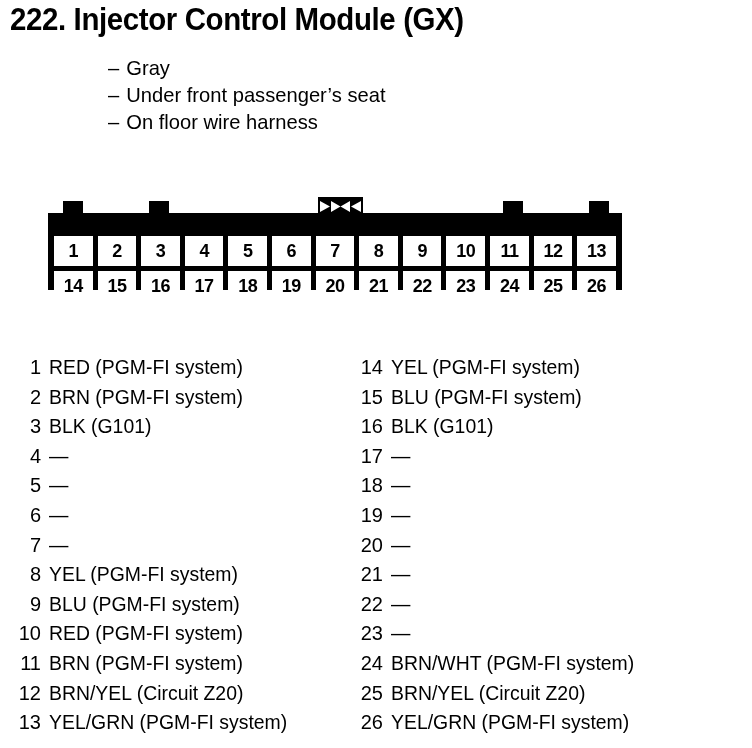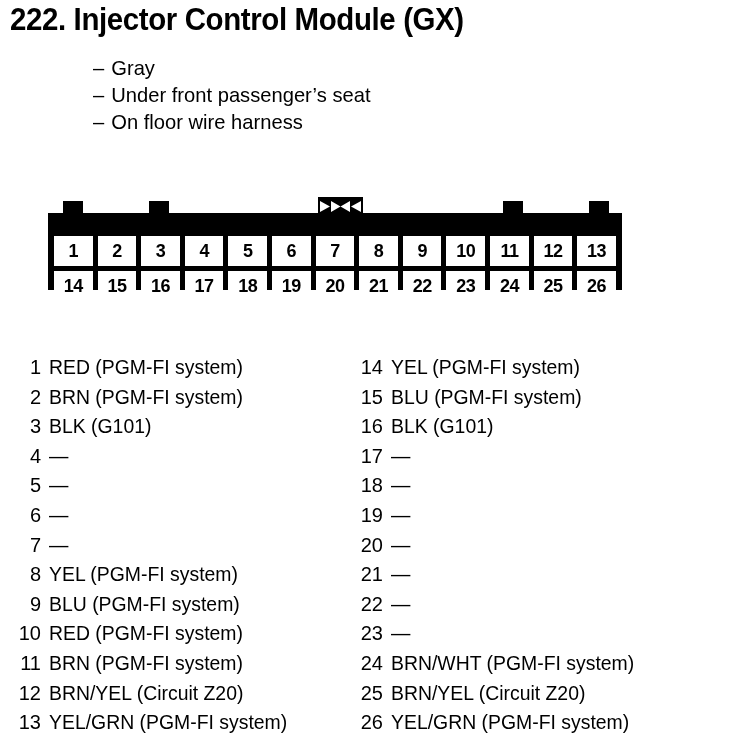--- a/index.html
+++ b/index.html
@@ -24,21 +24,21 @@
     font-size: 31px;
     font-weight: bold;
     letter-spacing: -0.4px;
     white-space: nowrap;
     transform: scaleX(0.95);
     transform-origin: left top;
   }
 
   .spec-list {
     position: absolute;
-    left: 93px;
+    left: 108px;
     top: 54px;
     width: 500px;
   }
   .spec-line {
     font-size: 21px;
     line-height: 27px;
     white-space: nowrap;
     transform: scaleX(0.96);
     transform-origin: left center;
   }

